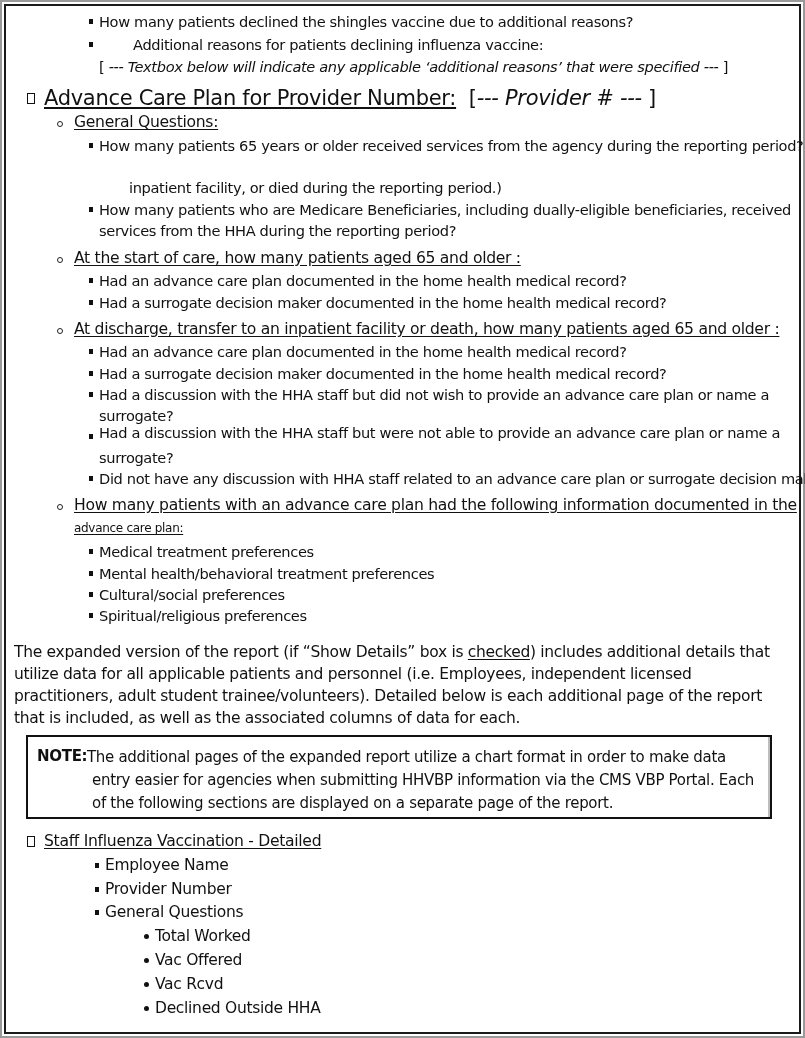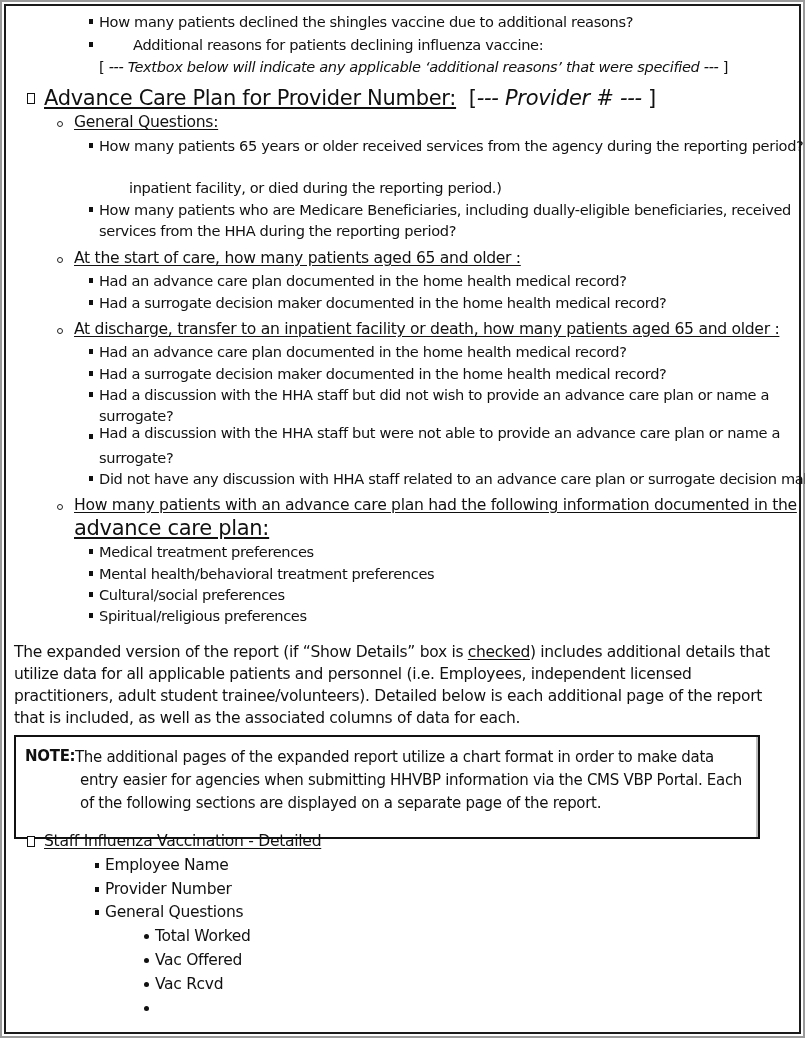--- a/index.html
+++ b/index.html
@@ -67,22 +67,22 @@
       position: absolute;
       left: 14px;
       width: 775px;
       font-size: 15.5px;
       line-height: 22px;
       letter-spacing: -0.3px;
       white-space: normal;
     }
     .note-box {
       position: absolute;
-      left: 14px; top: 735px;
-      width: 746px; height: 104px;
+      left: 26px; top: 735px;
+      width: 746px; height: 84px;
       box-sizing: border-box;
       border-top: 2.5px solid #111;
       border-left: 2.5px solid #111;
       border-bottom: 2.5px solid #111;
       border-right: 2.5px solid #111;
       box-shadow: inset -2px 0 0 #bdbdbd;
     }
     .note-label {
       position: absolute;
       left: 9px; top: 9px;
@@ -160,21 +160,21 @@
 
   <span class="bullet-sq" style="left:89px; top:434px;"></span>
   <span class="abs" style="left:99px; top:422px;">Had a discussion with the HHA staff but were not able to provide an advance care plan or name a</span>
   <span class="abs" style="left:99px; top:447px;">surrogate?</span>
 
   <span class="bullet-sq" style="left:89px; top:476px;"></span>
   <span class="abs" style="left:99px; top:468px;">Did not have any discussion with HHA staff related to an advance care plan or surrogate decision maker?</span>
 
   <span class="bullet-circ" style="left:57px; top:504px;"></span>
   <span class="abs u" style="left:74px; top:495px; font-size:15.6px; letter-spacing:-0.3px;">How many patients with an advance care plan had the following information documented in the</span>
-  <span class="abs u" style="left:74px; top:518px; font-size:21px; letter-spacing:-0.3px;">advance  care plan:</span>
+  <span class="abs u" style="left:74px; top:518px; font-size:12px; letter-spacing:-0.3px;">advance  care plan:</span>
 
   <span class="bullet-sq" style="left:89px; top:549px;"></span>
   <span class="abs" style="left:99px; top:541px;">Medical treatment preferences</span>
 
   <span class="bullet-sq" style="left:89px; top:571px;"></span>
   <span class="abs" style="left:99px; top:563px;">Mental health/behavioral treatment preferences</span>
 
   <span class="bullet-sq" style="left:89px; top:592px;"></span>
   <span class="abs" style="left:99px; top:584px;">Cultural/social preferences</span>
 
@@ -203,14 +203,15 @@
   <span class="bullet-dot" style="left:144px; top:934px;"></span>
   <span class="abs emp" style="left:155px; top:926px;">Total Worked</span>
 
   <span class="bullet-dot" style="left:144px; top:958px;"></span>
   <span class="abs emp" style="left:155px; top:950px;">Vac Offered</span>
 
   <span class="bullet-dot" style="left:144px; top:982px;"></span>
   <span class="abs emp" style="left:155px; top:974px;text-align:right;">Vac Rcvd</span>
 
   <span class="bullet-dot" style="left:144px; top:1006px;"></span>
+  <span class="abs emp" style="left:155px; top:998px;">Declined Outside HHA</span>
 
 </div>
 
 </body></html>

